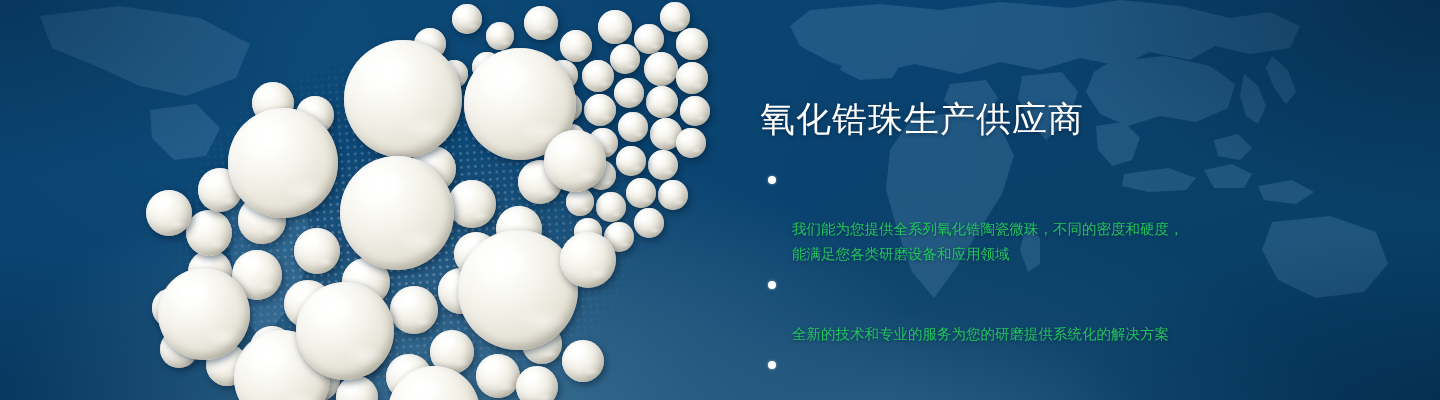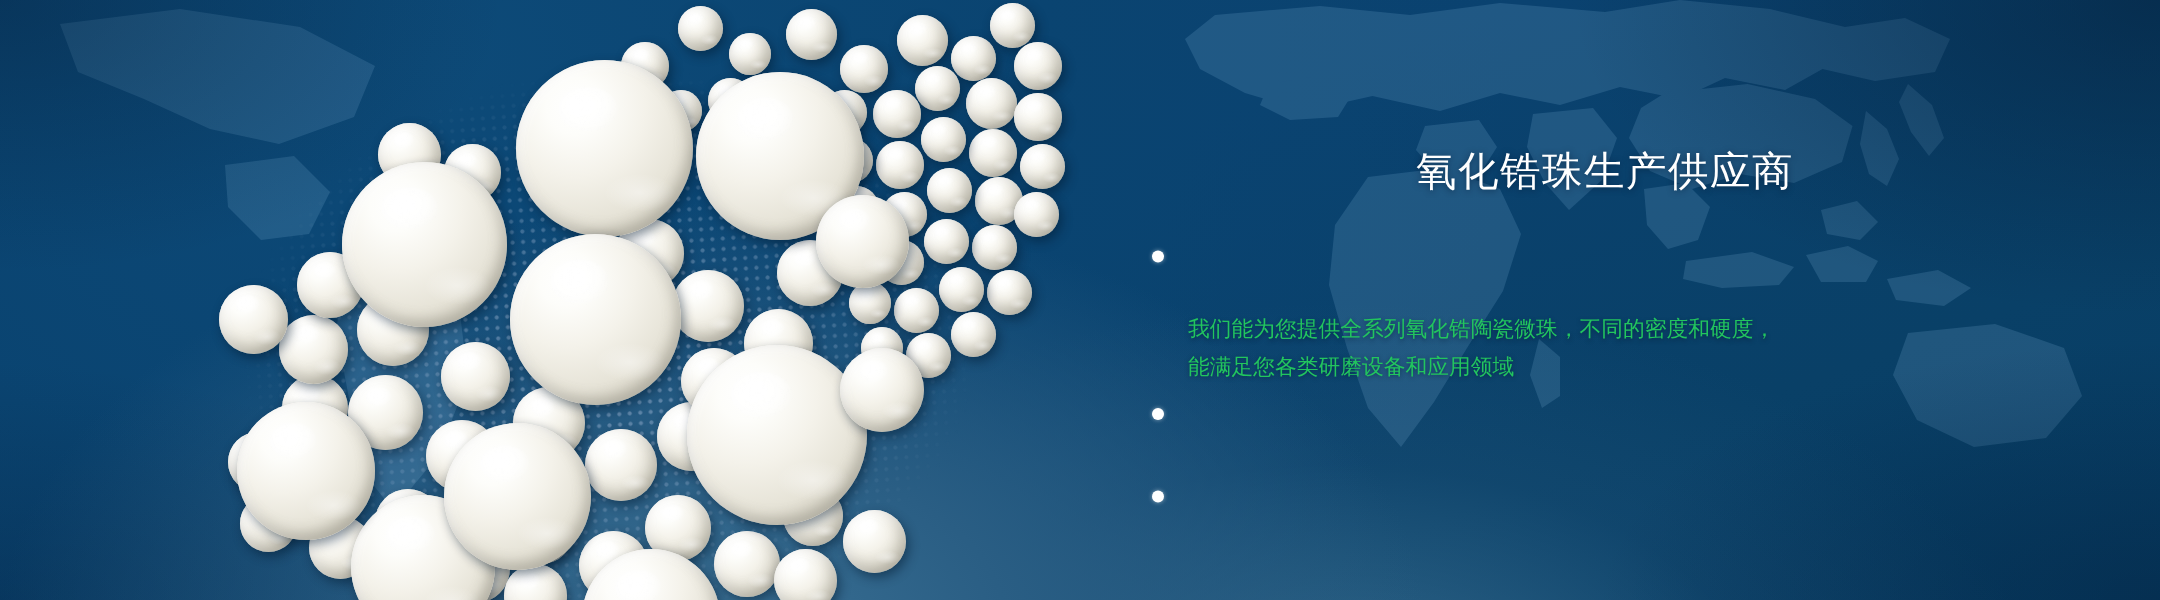--- a/index.html
+++ b/index.html
@@ -83,27 +83,26 @@
   }
 
   
   .content {
     position:absolute;
     left:760px; top:100px;
     width:620px;
   }
   .title {
     color:#ffffff;
-    font-size:27px;
+    font-size:35px;
     font-weight:normal;
     letter-spacing:1px;
     line-height:1.1;
     text-shadow:0 1px 4px rgba(0,20,45,0.55);
     white-space:nowrap;
-    text-align:center;
   }
   .bullets {
     margin-top:28px;
     list-style:none;
   }
   .bullet {
     position:relative;
     padding-left:32px;
     color:#22c55e;
     font-size:14.5px;
@@ -276,20 +275,21 @@
     <h1 class="title">氧化锆珠生产供应商</h1>
 
     <ul class="bullets">
       <li class="bullet">
         <span class="dot"></span>
         <span>我们能为您提供全系列氧化锆陶瓷微珠，不同的密度和硬度，
 能满足您各类研磨设备和应用领域</span>
       </li>
       <li class="bullet">
         <span class="dot"></span>
+        <span>全新的技术和专业的服务为您的研磨提供系统化的解决方案</span>
       </li>
       <li class="bullet">
         <span class="dot"></span>
         
       </li>
     </ul>
   </div>
 
 </div>
 

